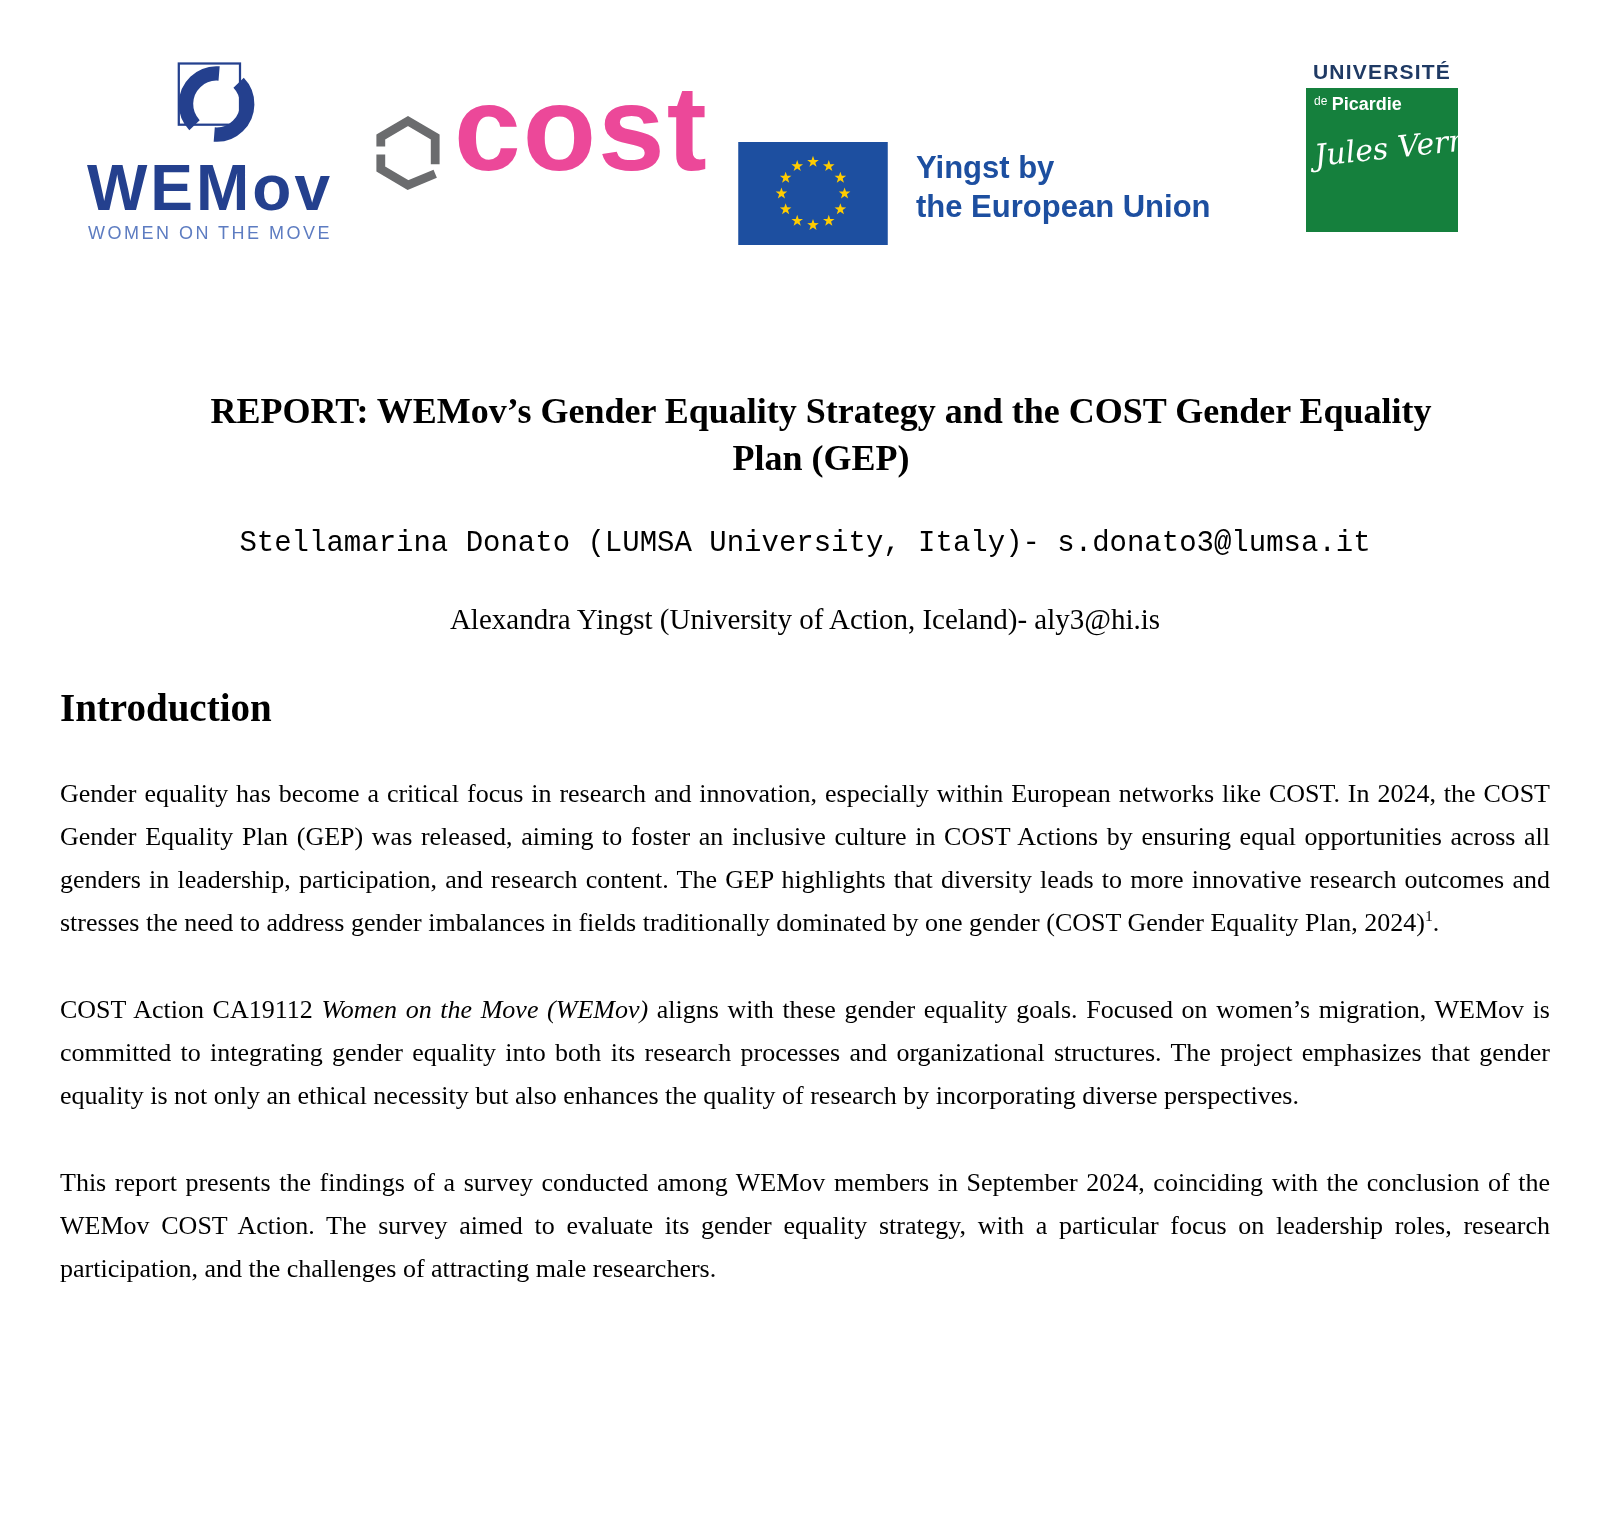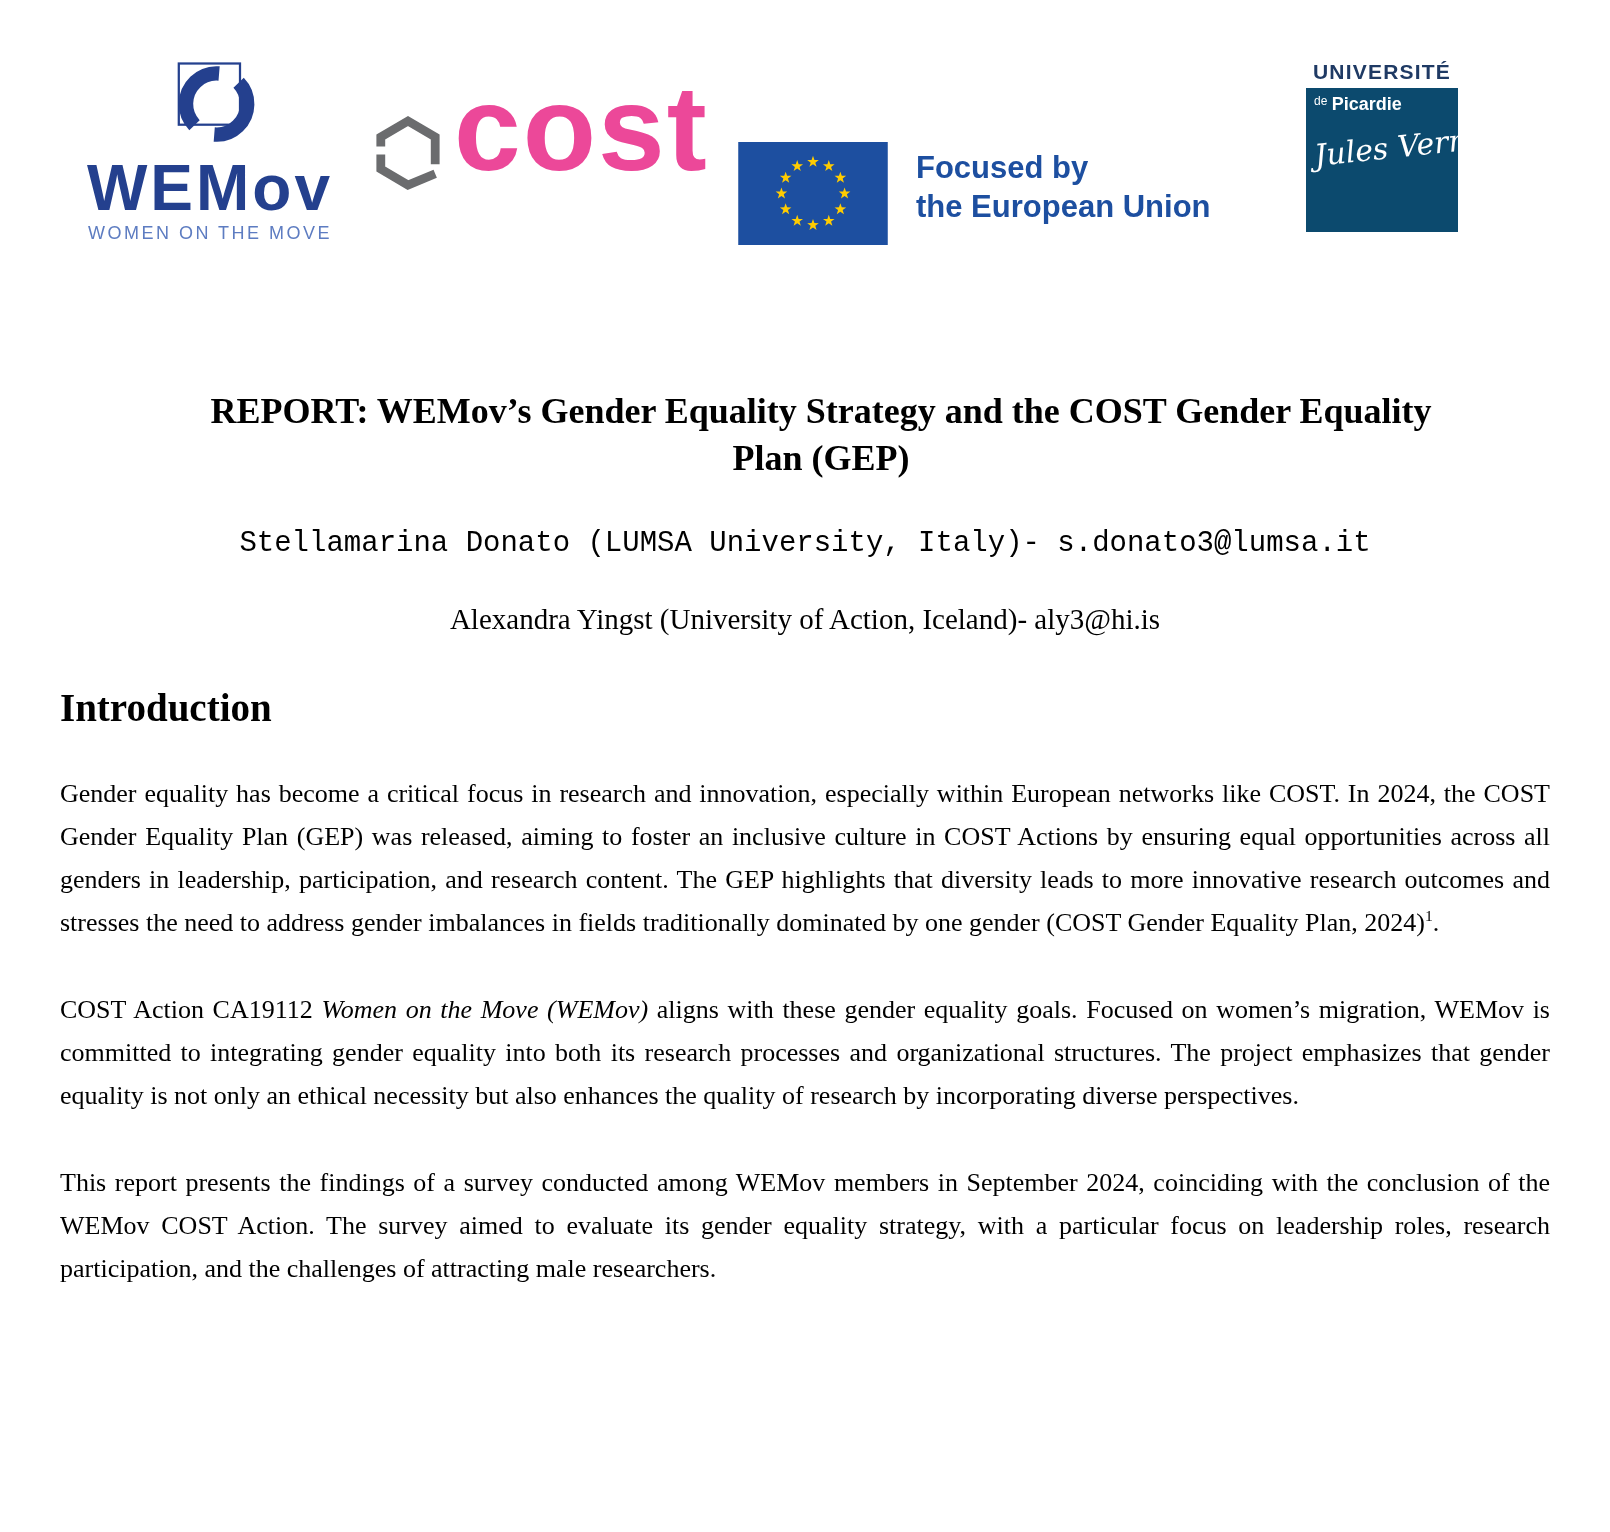--- a/index.html
+++ b/index.html
@@ -25,21 +25,21 @@
               font-size:17px; line-height:24px; letter-spacing:1.4px; color:#96989b; font-weight:700; }
 
   .eu { position:absolute; left:738px; top:142px; display:flex; align-items:flex-start; }
   .eu-flag { display:block; }
   .eu-text { margin-left:28px; margin-top:6px; font-family:"Liberation Sans", sans-serif;
              font-weight:700; font-size:31px; line-height:39px; color:#1d4fa0; }
 
   .upjv { position:absolute; left:1306px; top:60px; width:152px; }
   .upjv-top { font-family:"Liberation Sans", sans-serif; font-weight:700; font-size:21px;
               letter-spacing:1.2px; color:#1f3a64; text-align:center; white-space:nowrap; }
-  .upjv-box { margin-top:4px; background:#0c4a6e; height:144px; padding:6px 8px; overflow:hidden; }
+  .upjv-box { margin-top:4px; background:#15803d; height:144px; padding:6px 8px; overflow:hidden; }
   .upjv-line { color:#fff; font-family:"Liberation Sans", sans-serif; }
   .upjv-de  { font-size:12px; vertical-align:5px; }
   .upjv-pic { font-size:18px; font-weight:700; }
   .upjv-script { color:#fff; font-family:"DejaVu Serif", serif; font-style:italic; font-size:30px;
                  margin-top:16px; transform:rotate(-6deg); white-space:nowrap; }
 
   
   .title { position:absolute; top:388px; left:0; right:0; text-align:center;
            font-weight:700; font-size:36px; line-height:47px;padding-left:32px; }
   .author1 { position:absolute; top:527px; left:0; right:0; text-align:center; font-size:29px;font-family:Liberation Mono, monospace; }
@@ -86,21 +86,21 @@
       <use href="#star" transform="translate(106.5,142.4)"></use>
       <use href="#star" transform="translate(85.6,121.5)"></use>
       <use href="#star" transform="translate(78,93)"></use>
       <use href="#star" transform="translate(85.6,64.5)"></use>
       <use href="#star" transform="translate(106.5,43.6)"></use>
       <use href="#star" transform="translate(135,36)"></use>
       <use href="#star" transform="translate(163.5,43.6)"></use>
       <use href="#star" transform="translate(184.4,64.5)"></use>
     </svg>
     <div class="eu-text">
-      <div>Focused by</div>
+      <div>Yingst by</div>
       <div>the European Union</div>
     </div>
   </div>
 
   <div class="upjv">
     <div class="upjv-top">UNIVERSITÉ</div>
     <div class="upjv-box">
       <div class="upjv-line">
         <span class="upjv-de">de</span>
         <span class="upjv-pic">Picardie</span>

